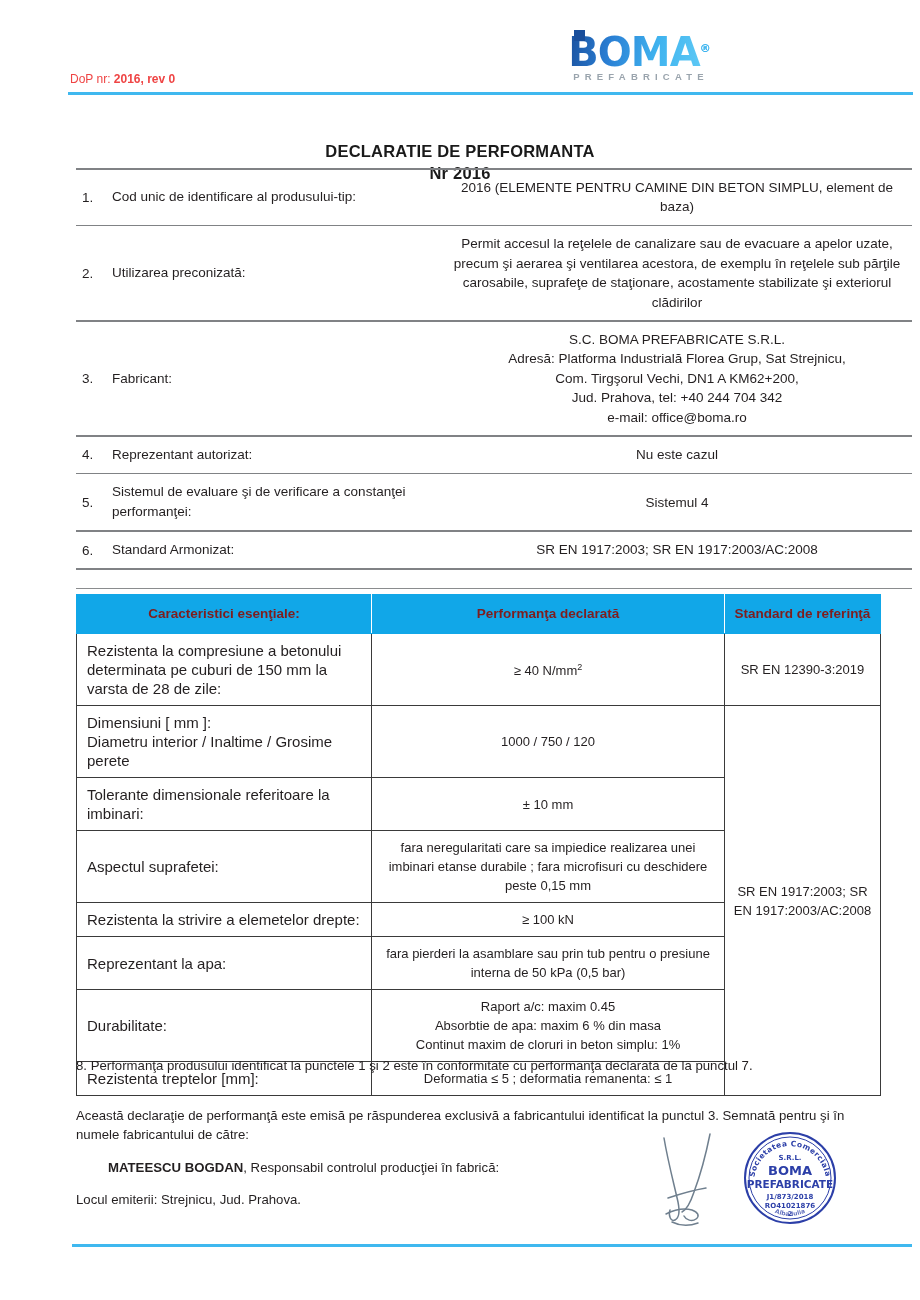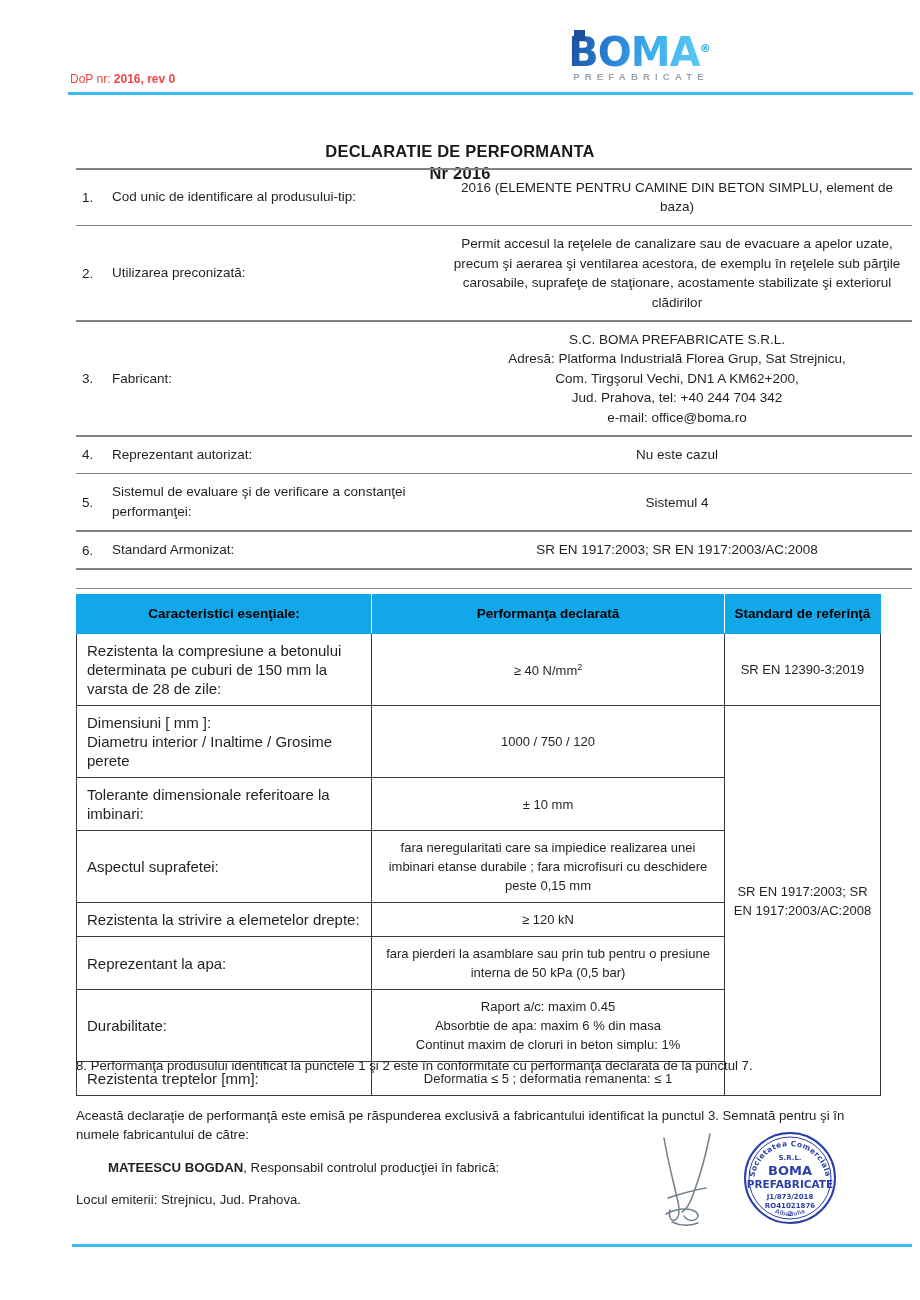--- a/index.html
+++ b/index.html
@@ -122,21 +122,21 @@
     border-collapse: collapse;
     width: 804px;
     table-layout: fixed;
   }
   table.perf th, table.perf td {
     border: 1.2px solid #3a3a3a;
     vertical-align: middle;
   }
   table.perf thead th {
     background: #11a7e8;
-    color: #000000;
+    color: #7f1d1d;
     font-weight: bold;
     font-size: 13.5px;
     line-height: 18px;
     text-align: center;
     padding: 10px 4px;
     border-color: #11a7e8;
   }
   table.perf thead th.c1 { border-right: 1.2px solid #ffffff; }
   table.perf thead th.c2 { border-right: 1.2px solid #ffffff; }
   td.c-char {
@@ -285,21 +285,21 @@
         <tr>
           <td class="c-char">Tolerante dimensionale referitoare la imbinari:</td>
           <td class="c-perf">± 10 mm</td>
         </tr>
         <tr>
           <td class="c-char">Aspectul suprafetei:</td>
           <td class="c-perf">fara neregularitati care sa impiedice realizarea unei imbinari etanse durabile ; fara microfisuri cu deschidere peste 0,15 mm</td>
         </tr>
         <tr>
           <td class="c-char">Rezistenta la strivire a elemetelor drepte:</td>
-          <td class="c-perf">≥ 120 kN</td>
+          <td class="c-perf">≥ 100 kN</td>
         </tr>
         <tr>
           <td class="c-char">Reprezentant la apa:</td>
           <td class="c-perf">fara pierderi la asamblare sau prin tub pentru o presiune interna de 50 kPa (0,5 bar)</td>
         </tr>
         <tr>
           <td class="c-char">Durabilitate:</td>
           <td class="c-perf" style="white-space:pre-line">Raport a/c: maxim 0.45
 Absorbtie de apa: maxim 6 % din masa
 Continut maxim de cloruri in beton simplu: 1%</td>

